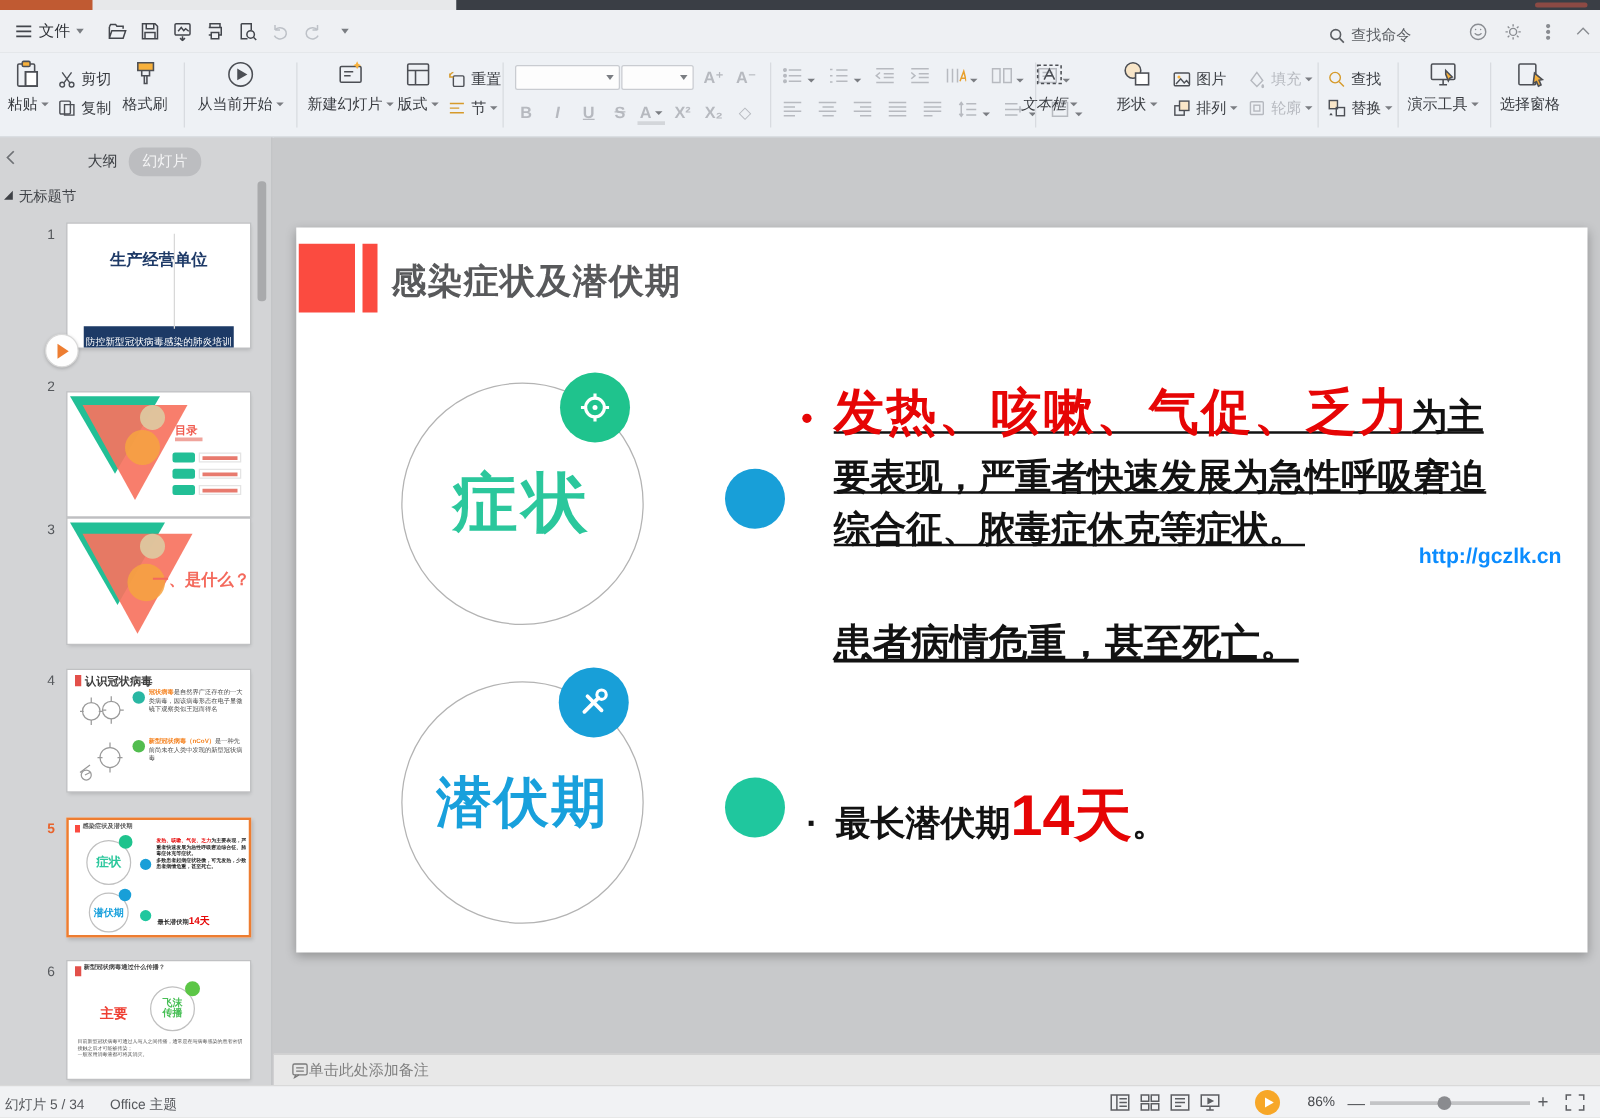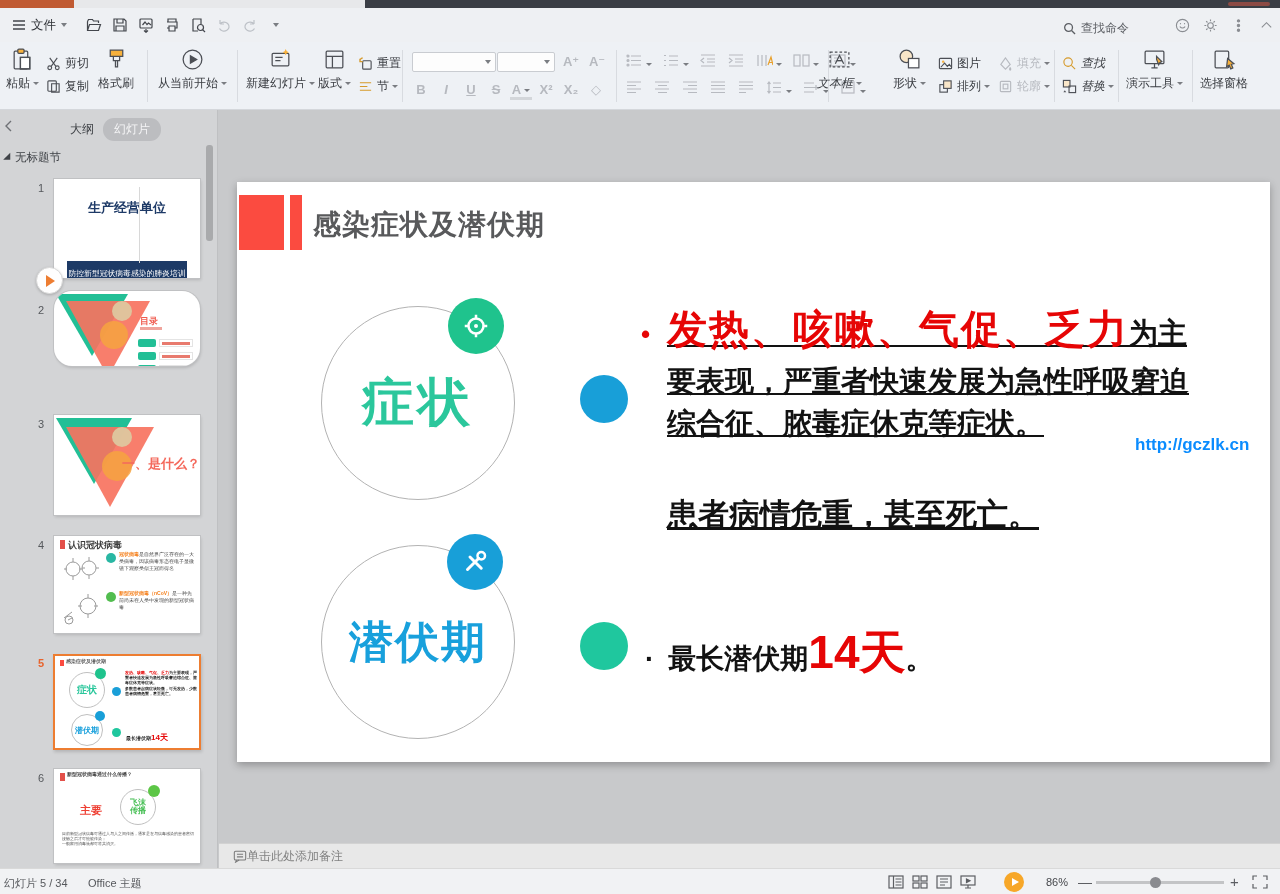--- a/index.html
+++ b/index.html
@@ -394,21 +394,21 @@
     <div class="smallbtn dis">
       <svg viewBox="0 0 16 16">
           <rect x="2.5" y="2.5" width="11" height="11" rx="1"></rect>
           <rect x="5.5" y="5.5" width="5" height="5"></rect>
         </svg>
       <span class="dd">轮廓</span>
     </div>
   </div>
   <div class="rdiv" style="left:1054px;"></div>
 
-  <div class="smallcol" style="left:1062px;top:13px;font-style:italic;">
+  <div class="smallcol" style="left:1062px;top:13px;">
     <div class="smallbtn">
       <svg viewBox="0 0 16 16">
           <circle cx="6.5" cy="6.5" r="4.5" stroke="#d69a2a"></circle>
           <path d="M10 10l4 4" stroke="#d69a2a"></path>
         </svg>
       <span>查找</span>
     </div>
     <div class="smallbtn">
       <svg viewBox="0 0 16 16">
           <rect x="1.5" y="1.5" width="7" height="7" fill="#f9e6c8"></rect>
@@ -463,21 +463,21 @@
     <div style="position:absolute;left:13px;top:47px;width:120px;height:25px;background:#1d3a66;display:flex;align-items:center;justify-content:center;overflow:hidden;margin-top:35px;">
       <div style="font-size:10px;transform:scale(.78);color:#fff;white-space:nowrap;">防控新型冠状病毒感染的肺炎培训</div>
     </div>
     <div style="position:absolute;left:85px;top:8px;width:1px;height:76px;background:#d8d8d8;"></div>
   </div>
   <div style="position:absolute;left:36px;top:157px;width:27px;height:27px;border-radius:50%;background:#fefefe;border:1px solid #d9d9d9;box-shadow:0 1px 3px rgba(0,0,0,.2);display:flex;align-items:center;justify-content:center;">
     <div style="width:0;height:0;border-left:9px solid #ed7d31;border-top:6px solid transparent;border-bottom:6px solid transparent;margin-left:2px;"></div>
   </div>
 
   <div class="tnum" style="top:194px;">2</div>
-  <div class="thumb" style="top:181px;height:75px;border-radius:18px;">
+  <div class="thumb" style="top:204px;height:99px;">
     <div class="tri" style="left:2px;top:3px;border-left:36px solid transparent;border-right:36px solid transparent;border-top:62px solid #22bf96;"></div>
     <div class="tri" style="left:12px;top:10px;border-left:42px solid transparent;border-right:42px solid transparent;border-top:76px solid rgba(247,115,96,.92);"></div>
     <div style="position:absolute;left:58px;top:10px;width:20px;height:20px;border-radius:50%;background:#ddcba2;opacity:.9;"></div>
     <div style="position:absolute;left:46px;top:30px;width:28px;height:28px;border-radius:50%;background:#f6a33f;opacity:.85;"></div>
     <div style="position:absolute;left:86px;top:24px;font-size:9px;font-weight:bold;color:#f05c50;">目录</div>
     <div style="position:absolute;left:86px;top:36px;width:22px;height:3px;background:#f0a49c;"></div>
     <div style="position:absolute;left:84px;top:48px;width:18px;height:8px;background:#22bf96;border-radius:2px;"></div>
     <div style="position:absolute;left:105px;top:48px;width:34px;height:8px;border:1px solid #e4e4e4;">
         <div style="margin:2px;height:2.5px;background:#e87a6e;"></div>
       </div>

